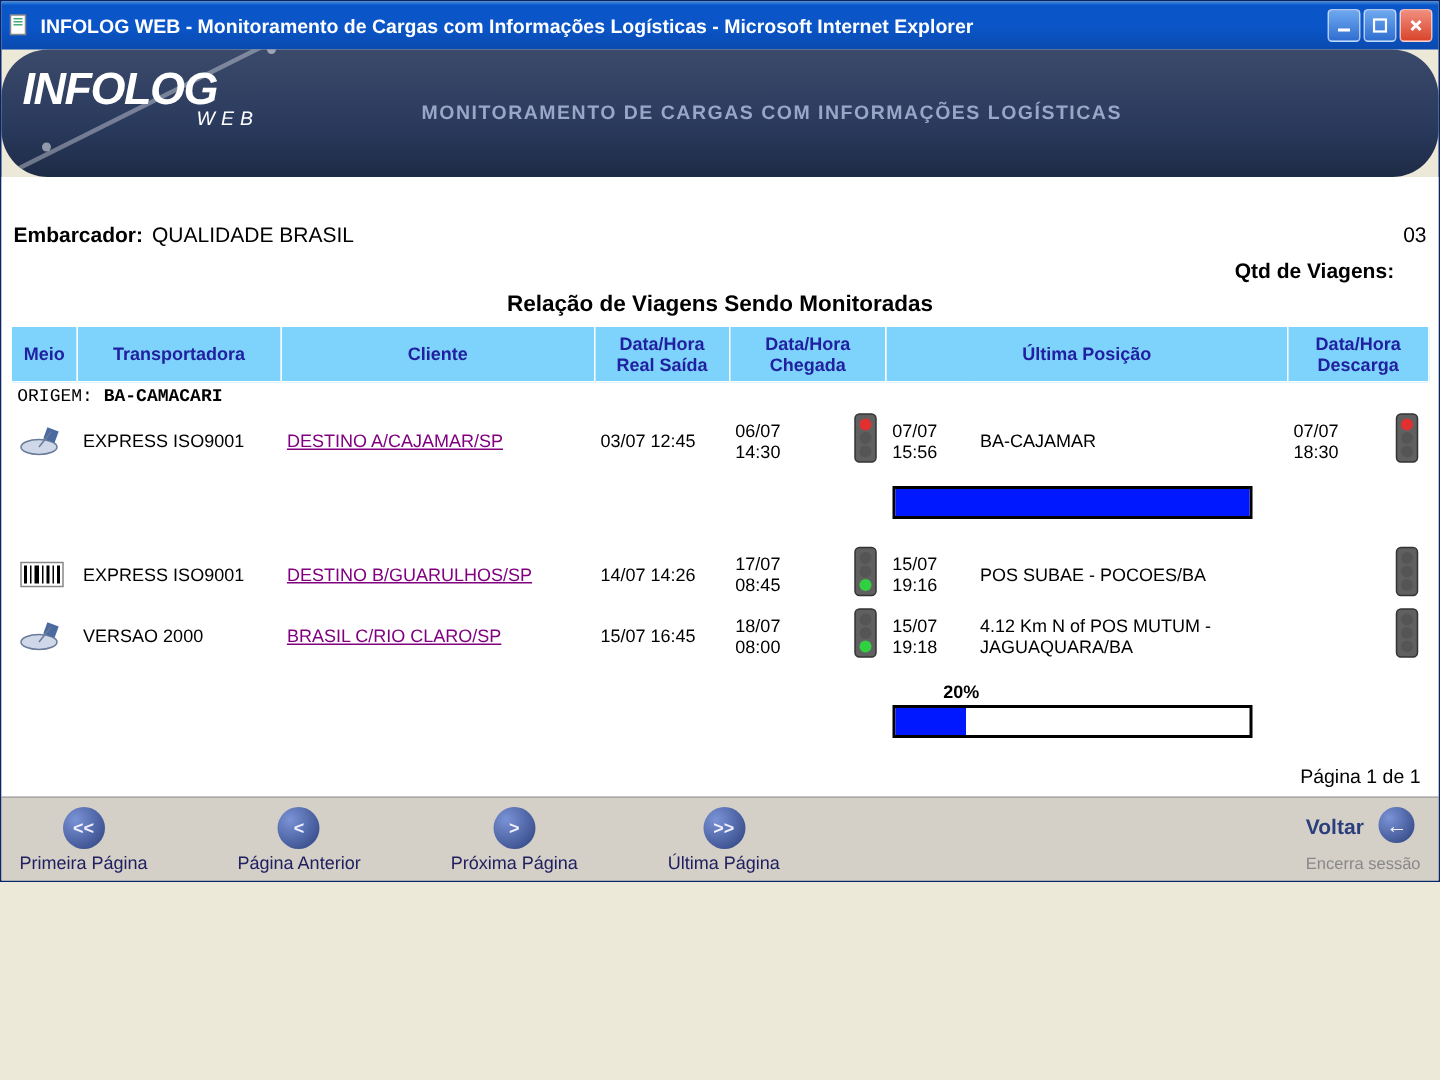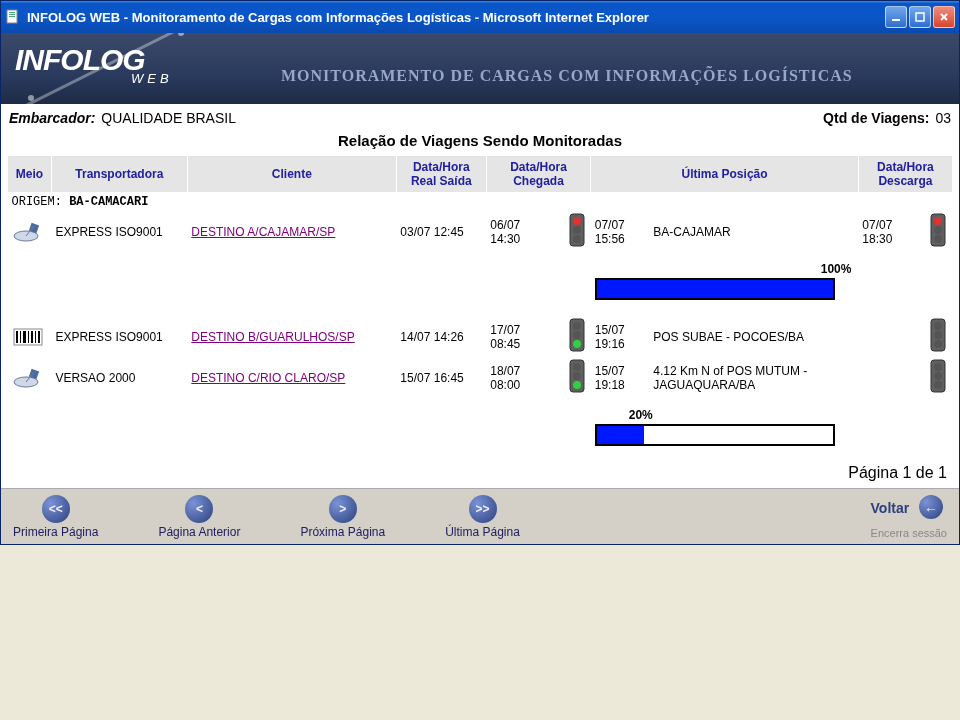--- a/index.html
+++ b/index.html
@@ -8,55 +8,55 @@
   .window { width: 960px; border: 1px solid #0a246a; }
   
   .titlebar { height: 32px; background: linear-gradient(to bottom, #3a8be0 0%, #0a56c9 8%, #0a56c9 50%, #0a4aaf 100%); display: flex; align-items: center; padding: 0 4px; color: #fff; font-size: 13px; font-weight: bold; }
   .titlebar .page-icon { width: 16px; height: 16px; margin-right: 6px; display: inline-flex; align-items: center; justify-content: center;}
   .titlebar .title-text { flex: 1; white-space: nowrap; overflow: hidden; }
   .win-controls { display: flex; gap: 2px; }
   .win-btn { width: 22px; height: 22px; border-radius: 3px; display: flex; align-items: center; justify-content: center; font-weight: bold; font-family: Arial; font-size: 14px; cursor: pointer; border: 1px solid rgba(255,255,255,.6); }
   .win-min, .win-max { background: linear-gradient(#6fa8ef,#2f6ed0); color:#fff; }
   .win-close { background: linear-gradient(#f08d7e,#d9442b); color:#fff; }
   
-  .banner { height: 71px; background: linear-gradient(to bottom,#3b4a6a 0%, #2a3a5d 60%, #1e2b46 100%); position: relative; overflow:hidden; }
+  .banner { height: 85px; background: linear-gradient(to bottom,#3b4a6a 0%, #2a3a5d 60%, #1e2b46 100%); position: relative; overflow:hidden;border-radius:31px; }
   .brand { position:absolute; left:14px; top:10px; color:#fff; }
   .brand .big { font-family: "Arial Black", Arial; font-style: italic; font-size: 30px; letter-spacing: -1px; font-weight: 900;}
   .brand .sub { font-family: Arial; font-size: 13px; font-style: italic; letter-spacing: 4px; margin-left: 116px; margin-top:-6px;}
   .brand-slash { position:absolute; left:0; top:-10px; width: 260px; height:110px; pointer-events:none;}
-  .banner .slogan { position:absolute; left:280px; top:34px; color:#97a7c8; font-size:16px; letter-spacing:1px; font-family: Liberation Serif, serif; font-weight: bold;}
+  .banner .slogan { position:absolute; left:280px; top:34px; color:#97a7c8; font-size:13px; letter-spacing:1px; font-family: Liberation Sans, sans-serif; font-weight: bold;}
   
   .content { background: #fff; padding: 0 6px 2px 6px; }
   
   .info-row { display:flex; align-items:center; padding: 6px 2px 2px 2px; font-size: 14px; }
-  .info-row .label { font-weight: bold; margin-right: 6px; font-style: italic; }
+  .info-row .label { font-weight: bold; margin-right: 6px; }
   .info-row .spacer { flex:1; }
-  .info-row .qtd-label { font-weight: bold; margin-right:6px; }
+  .info-row .qtd-label { font-weight: bold; margin-right:6px;margin-top:48px; }
   
   .section-title { text-align:center; font-weight:bold; font-size:15px; padding: 4px 0 6px 0; }
   
   table.grid { width:100%; border-collapse: collapse; }
-  table.grid th { background:#e5e5e5; border:1px solid #fff; color:#2020a0; font-size:12px; font-weight:bold; padding:4px 2px; }
+  table.grid th { background:#7dd3fc; border:1px solid #fff; color:#2020a0; font-size:12px; font-weight:bold; padding:4px 2px; }
   table.grid td { font-size:12px; padding:2px 4px; vertical-align: middle; }
   
   .origin-row td { font-size:12px; font-weight: normal; padding-top:4px;font-family:Liberation Mono, monospace;}
   
   a.dest-link { color: #800080; text-decoration: underline; }
   
   .sat-icon svg, .bar-icon svg { display:block;}
   
   .tlight { display:inline-block; width:18px; height:34px;}
   .tlight svg { display:block;}
   
   .prog-wrap { text-align:left; padding: 8px 0 14px 0; }
   .prog-label { font-size:12px; font-weight:bold; margin-bottom:2px; text-align:center; }
   .prog-shell { width: 240px; height: 22px; border:2px solid #000; position:relative; background:#fff; }
   .prog-fill { height:100%; background:#0018ff; }
   
-  .pagenum { text-align:right; font-size:16px; padding: 2px 6px 4px 0; }
+  .pagenum { text-align:right; font-size:13px; padding: 2px 6px 4px 0; }
   
   .footer { height: 56px; background:#d4d0c8; display:flex; align-items:flex-start; padding: 6px 12px 0 12px; gap: 60px; border-top:1px solid #aaa; }
   .nav-item { text-align:center; font-size:12px; color:#202060; cursor:pointer; }
   .nav-circle { width:28px; height:28px; border-radius:50%; background: radial-gradient(circle at 30% 30%, #7a93d6, #2b3f7c); margin: 0 auto 2px auto; display:flex; align-items:center; justify-content:center; color:#efefff; font-weight:bold; font-size:12px; }
   .footer .spacer { flex:1; }
   .voltar { display:flex; align-items:center; gap:6px; font-weight:bold; color:#2b3f7c; cursor:pointer; font-size:14px;}
   .voltar .nav-circle { width:24px; height:24px; font-size:14px;}
   .encerra { font-size:11px; color:#888; text-align:right; margin-top:6px;}
 </style>
 </head>
@@ -171,21 +171,20 @@
                   <rect x="2" y="1" width="14" height="32" rx="3" fill="#606060" stroke="#333"></rect>
                   <circle cx="9" cy="8" r="4" fill="#e03030"></circle>
                   <circle cx="9" cy="17" r="4" fill="#555"></circle>
                   <circle cx="9" cy="26" r="4" fill="#555"></circle>
                 </svg></span></td>
           </tr>
           <tr>
             <td colspan="6"></td>
             <td colspan="4">
               <div class="prog-wrap">
-                <div class="prog-label" style="width:240px; text-align:left;"><span style="display:inline-block; margin-left:226px">100%</span></div>
                 <div class="prog-shell">
                   <div class="prog-fill" style="width:100%"></div>
                 </div>
               </div>
             </td>
           </tr>
           <tr>
             <td class="bar-icon">
               <svg width="32" height="24">
                 <rect x="2" y="4" width="28" height="16" fill="#fff" stroke="#888"></rect>
@@ -220,21 +219,21 @@
           </tr>
           <tr>
             <td class="sat-icon">
               <svg width="32" height="28">
                 <ellipse cx="14" cy="18" rx="12" ry="5" fill="#cfd8e8" stroke="#6a7a9a"></ellipse>
                 <rect x="18" y="6" width="8" height="8" fill="#4a6aa0" transform="rotate(20 22 10)"></rect>
                 <line x1="14" y1="18" x2="22" y2="8" stroke="#6a7a9a"></line>
               </svg>
             </td>
             <td>VERSAO 2000</td>
-            <td><a href="#" class="dest-link">DESTINO C/RIO CLARO/SP</a></td>
+            <td><a href="#" class="dest-link">BRASIL C/RIO CLARO/SP</a></td>
             <td>15/07 16:45</td>
             <td>18/07<br>08:00</td>
             <td><span class="tlight"><svg width="18" height="34">
                   <rect x="2" y="1" width="14" height="32" rx="3" fill="#606060" stroke="#333"></rect>
                   <circle cx="9" cy="8" r="4" fill="#555"></circle>
                   <circle cx="9" cy="17" r="4" fill="#555"></circle>
                   <circle cx="9" cy="26" r="4" fill="#30d040"></circle>
                 </svg></span></td>
             <td>15/07<br>19:18</td>
             <td>4.12 Km N of POS MUTUM - JAGUAQUARA/BA</td>

